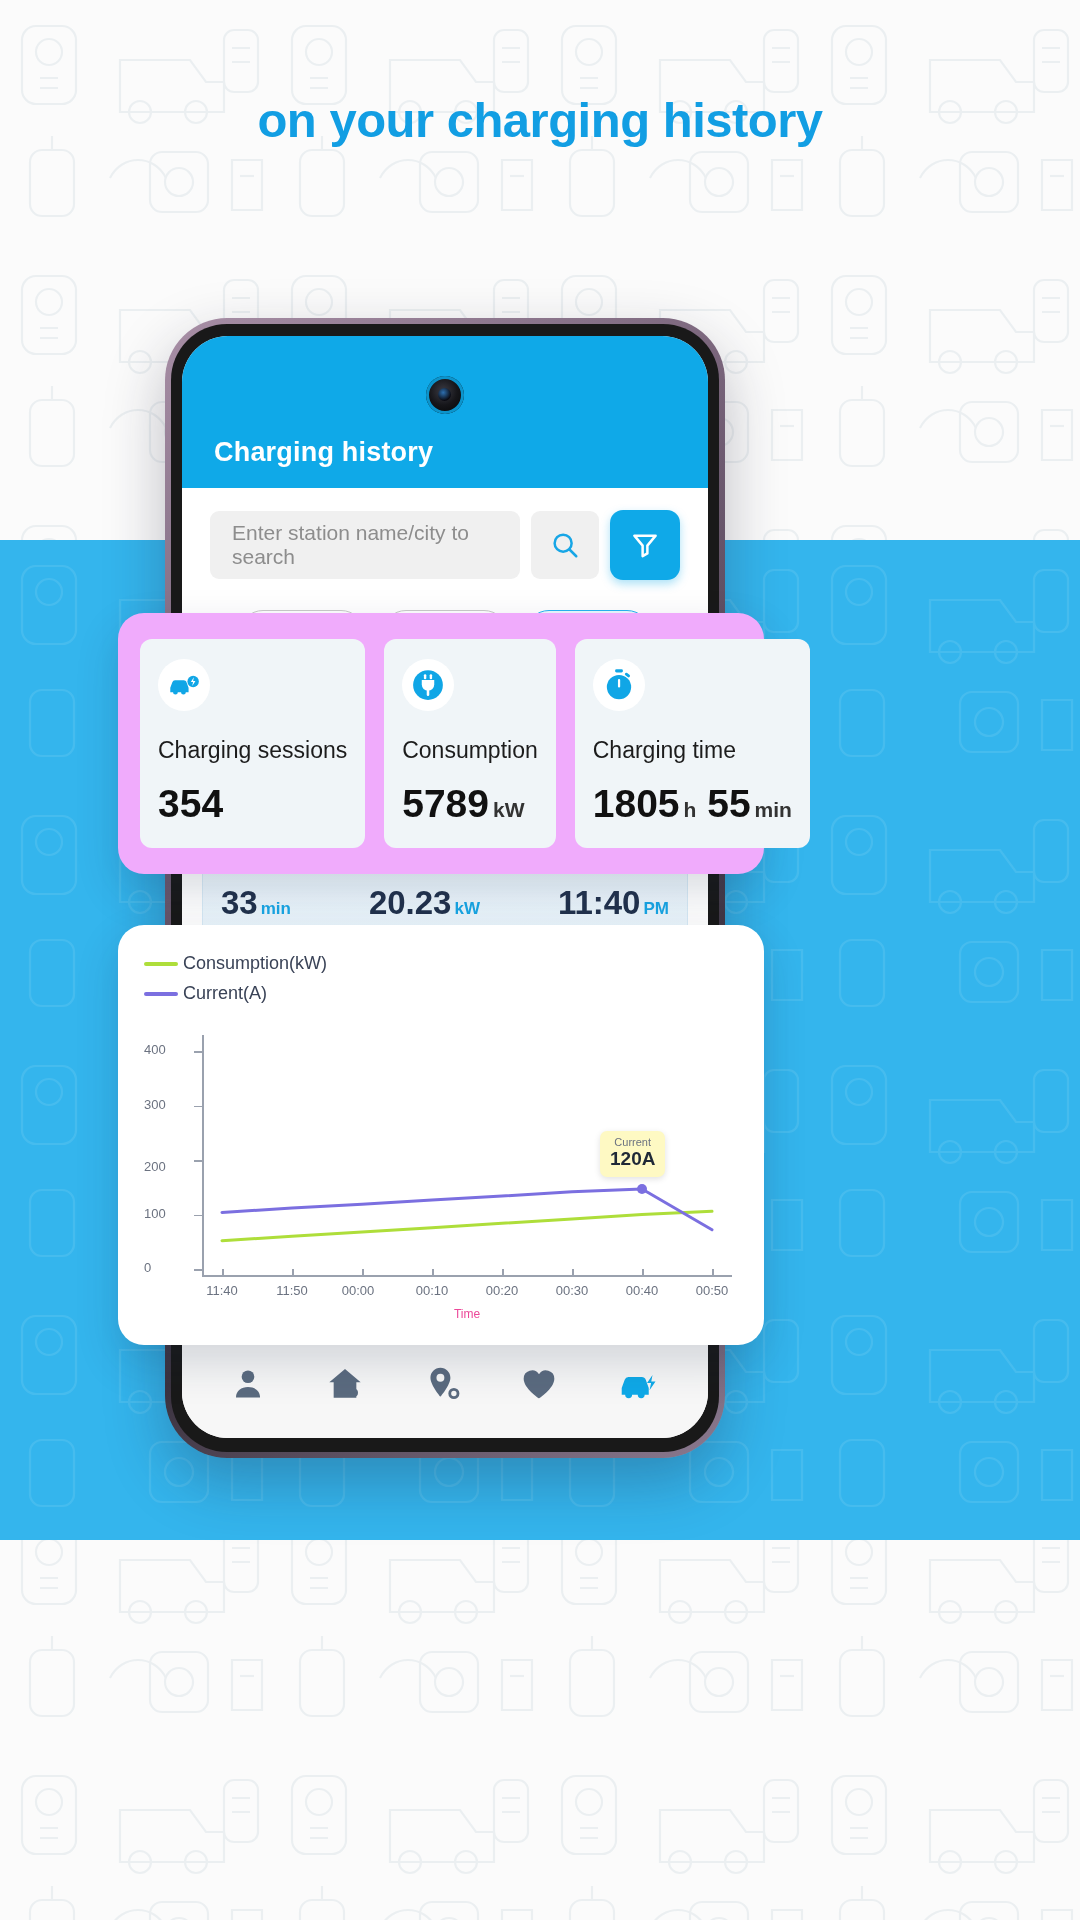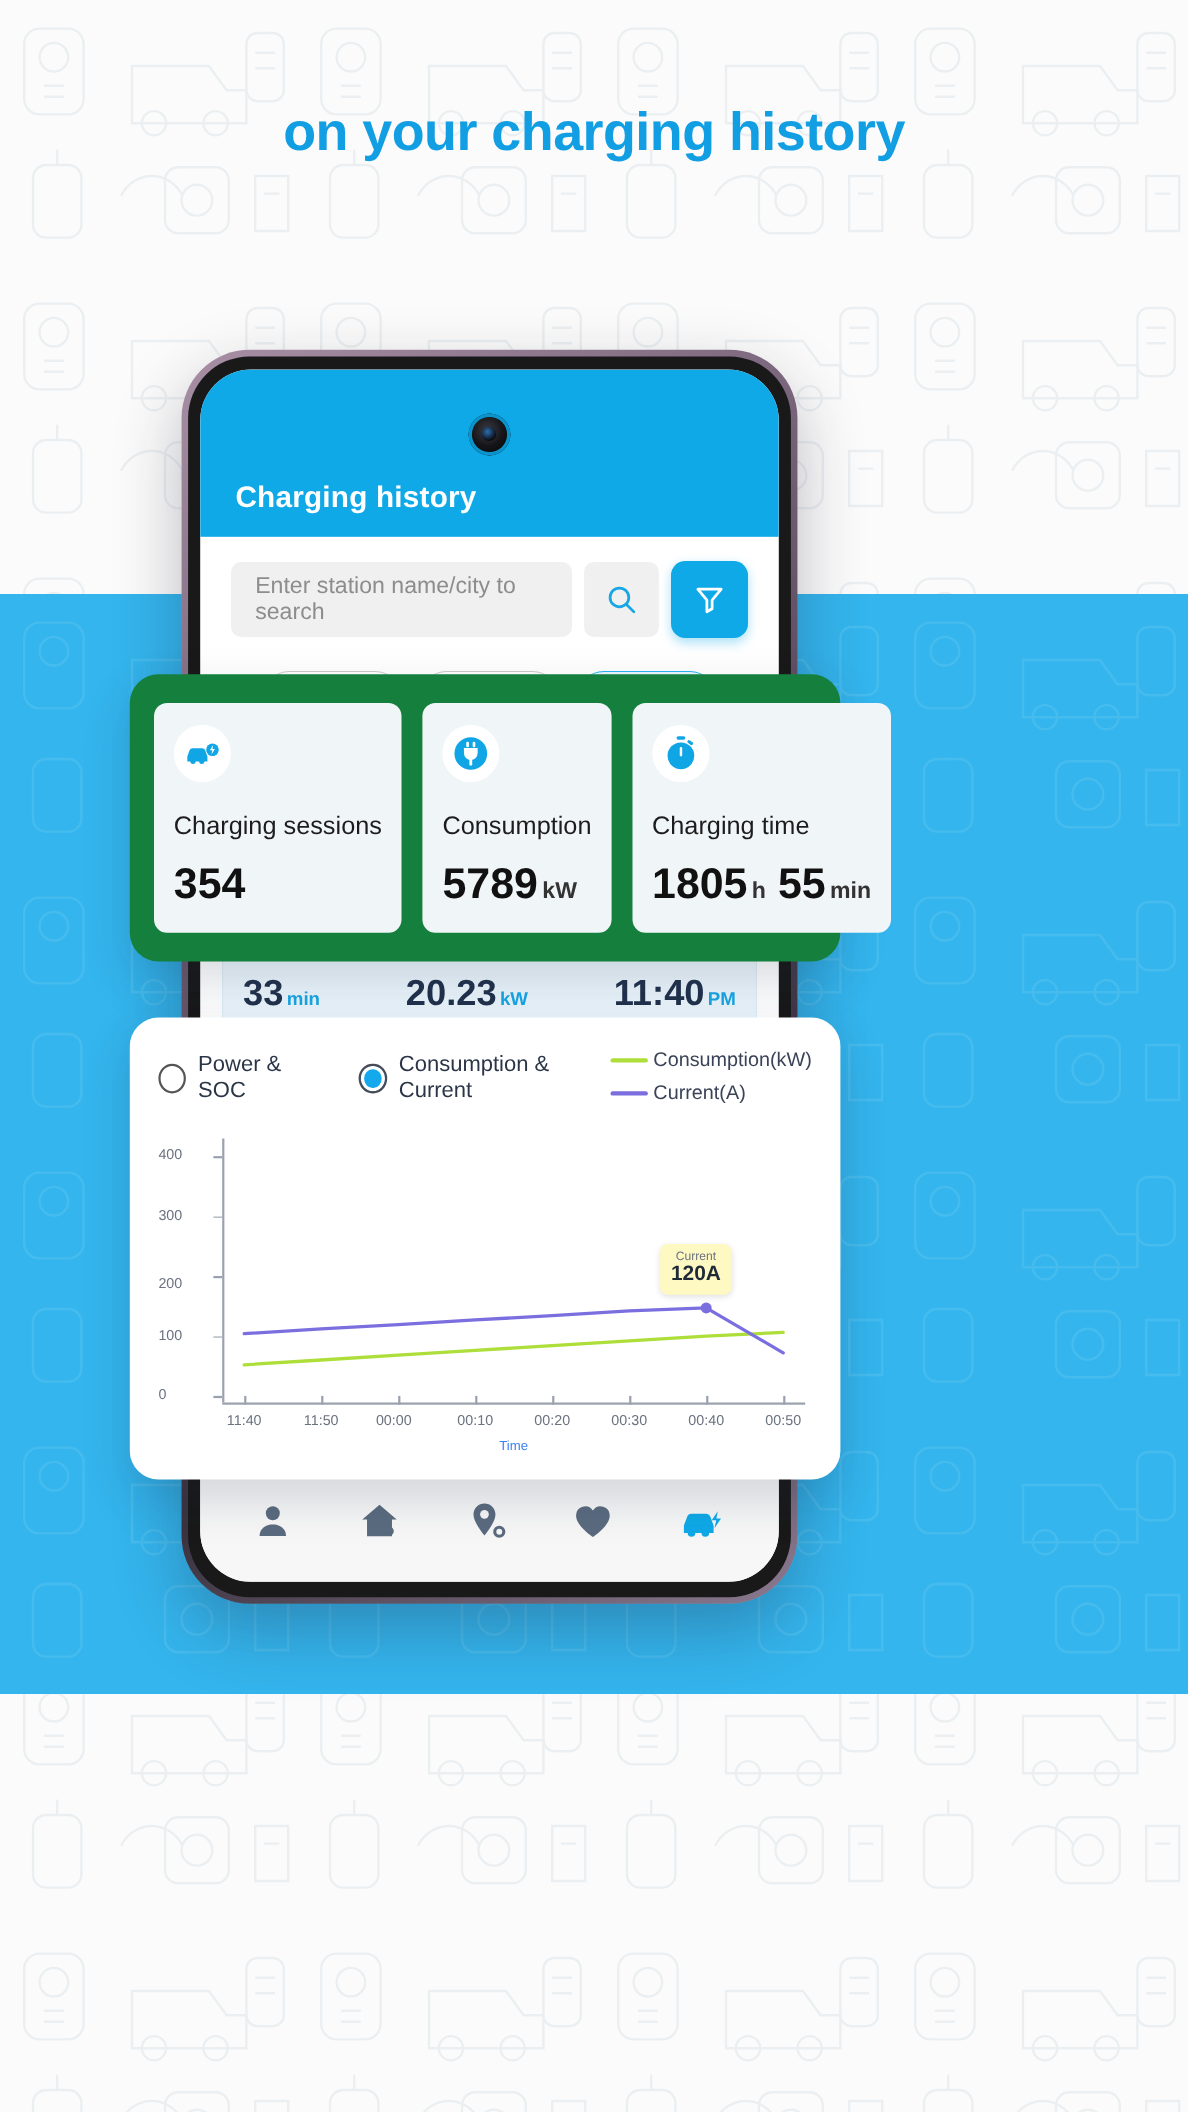--- a/index.html
+++ b/index.html
@@ -214,21 +214,21 @@
     align-items: center;
     justify-content: space-around;
     padding: 0 18px;
   }
 
   
   .stats-card {
     position: absolute;
     left: 118px; top: 613px;
     width: 646px;
-    background: #15803d;
+    background: #f0abfc;
     border-radius: 26px;
     box-shadow: 0 18px 44px rgba(20,40,70,.16);
     padding: 26px 22px;
     display: flex;
     gap: 19px;
     z-index: 40;
   }
   .stat {
     flex: 1;
     background: #f0f5f8;
@@ -301,21 +301,21 @@
     position: absolute; left: 0; width: 48px;
     text-align: left; font-size: 13px; color: #6b7280;
   }
   .tick {
     position: absolute; left: 50px; width: 8px; height: 1.6px; background: #9aa1ae;
   }
   .axis-y { position: absolute; left: 58px; top: 6px; width: 1.8px; height: 240px; background: #9aa1ae; }
   .axis-x { position: absolute; left: 58px; top: 246px; width: 530px; height: 1.8px; background: #9aa1ae; }
   .xlab { position: absolute; top: 254px; font-size: 13px; color: #6b7280; transform: translateX(-50%); }
   .xtick { position: absolute; top: 240px; width: 1.6px; height: 8px; background: #9aa1ae; }
-  .axis-title { position: absolute; top: 278px; left: 58px; width: 530px; text-align: center; font-size: 12px; color: #3b82f6; }
+  .axis-title { position: absolute; top: 278px; left: 58px; width: 530px; text-align: center; font-size: 12px; color: #ec4899; }
   .tooltip {
     position: absolute;
     background: #fef9c3;
     border-radius: 7px;
     padding: 5px 10px 7px 10px;
     text-align: center;
     box-shadow: 0 2px 6px rgba(0,0,0,.12);
   }
   .tooltip .tt1 { font-size: 11px; color: #6b7280; display: block; line-height: 1.1; }
   .tooltip .tt2 { font-size: 19px; color: #1f2937; font-weight: 700; display: block; line-height: 1.15; }
@@ -520,30 +520,20 @@
       <div class="stat-value">
         <span>1805</span><span class="u">h</span>
         <span>55</span><span class="u">min</span>
       </div>
     </div>
 
   </div>
 
   <div class="chart-card">
     <div class="chart-head">
-      <div class="radios">
-        <div class="radio">
-          <span class="dot"></span>
-          <span class="lbl">Power &amp; SOC</span>
-        </div>
-        <div class="radio sel">
-          <span class="dot"></span>
-          <span class="lbl">Consumption &amp; Current</span>
-        </div>
-      </div>
       <div class="legend">
         <div class="leg-item">
           <span class="leg-line" style="background:#aede3a"></span>
           <span class="t">Consumption(kW)</span>
         </div>
         <div class="leg-item">
           <span class="leg-line" style="background:#7b6fe0"></span>
           <span class="t">Current(A)</span>
         </div>
       </div>

